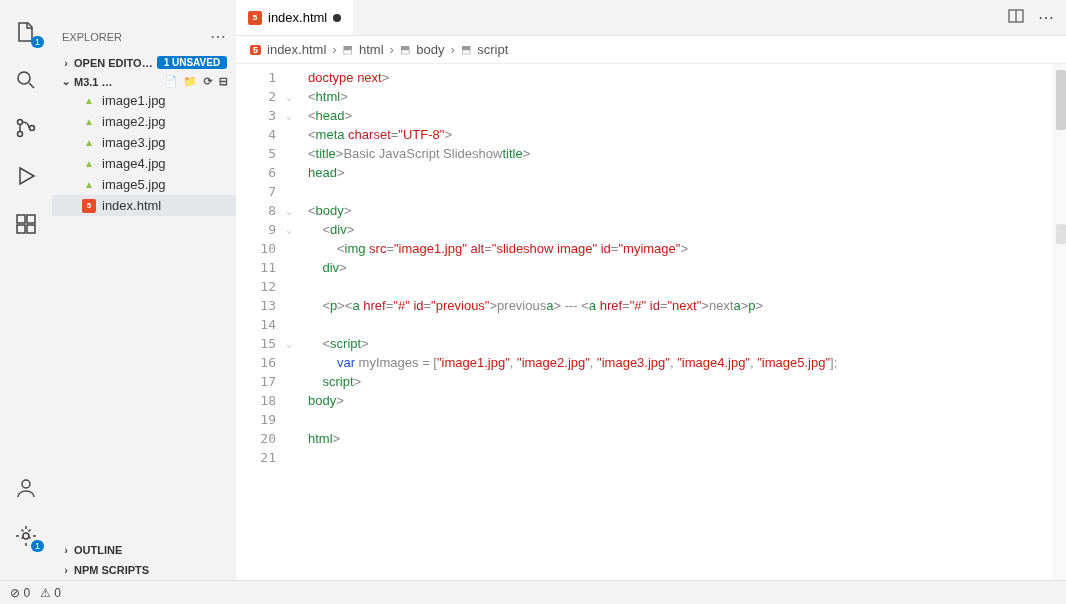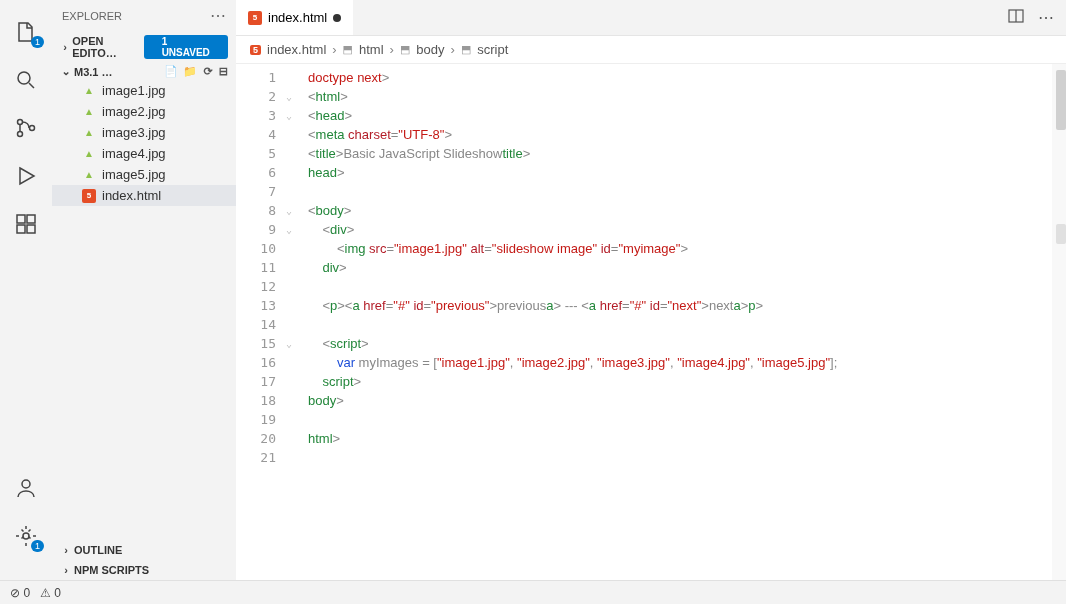--- a/index.html
+++ b/index.html
@@ -3,25 +3,25 @@
 <meta charset="utf-8">
 <style>
 * { margin: 0; padding: 0; box-sizing: border-box; font-family: -apple-system, BlinkMacSystemFont, "Segoe UI", sans-serif; }
 body { width: 1066px; height: 604px; overflow: hidden; background: #fff; display: flex; flex-direction: column; }
 .main { display: flex; flex: 1; overflow: hidden; }
 .activity-bar { width: 52px; background: #f3f3f3; display: flex; flex-direction: column; align-items: center; padding-top: 8px; }
 .activity-bar .icon { width: 28px; height: 28px; margin: 10px 0; display:flex;align-items:center;justify-content:center; color:#444; position:relative; cursor:pointer; }
 .activity-bar .bottom { margin-top: auto; margin-bottom:10px; }
 .badge { position:absolute; bottom:-2px; right:-4px; background:#007acc; color:#fff; font-size:9px; border-radius:8px; padding:0 4px; line-height:12px;}
 .sidebar { width: 184px; background:#f3f3f3; display:flex; flex-direction:column; font-size:13px; color:#333; }
-.sidebar-header { display:flex; align-items:center; padding: 6px 10px; text-transform:uppercase; font-size:11px; color:#666; justify-content:space-between;}
+.sidebar-header { display:flex; align-items:center; padding: 6px 10px; text-transform:uppercase; font-size:11px; color:#666; justify-content:space-between;margin-top:21px;}
 .dots { color:#666; cursor:pointer; font-size:16px; }
 .section-hdr { display:flex; align-items:center; padding: 4px 8px; font-size:11px; font-weight:600; text-transform:uppercase; }
 .chev { width:12px; display:inline-block; text-align:center; margin-right:2px; color:#444;}
-.unsaved-badge { background:#007acc; color:#fff; font-size:10px; padding:1px 18px; border-radius:3px; margin-left:4px;}
+.unsaved-badge { background:#007acc; color:#fff; font-size:10px; padding:1px 7px; border-radius:3px; margin-left:4px;}
 .folder-hdr { display:flex; align-items:center; padding:2px 8px; font-size:11px; font-weight:600; }
 .folder-icons { margin-left:auto; display:flex; gap:6px; color:#555;}
 .folder-icons span{cursor:pointer;}
 .file-list { flex:0 0 auto; }
 .file-item { display:flex; align-items:center; padding:3px 8px 3px 30px; cursor:pointer; font-size:13px; color:#333; gap:6px;}
 .file-item.active { background:#e4e6ea;}
 .file-icon { width:14px; height:14px; display:inline-flex; align-items:center; justify-content:center; font-size:10px;}
 .img-icon { color:#8dc149; }
 .html-icon { background:#e44d26; color:#fff; border-radius:2px; font-size:8px; font-weight:bold; padding:0 1px;}
 .spacer-flex{flex:1;}

